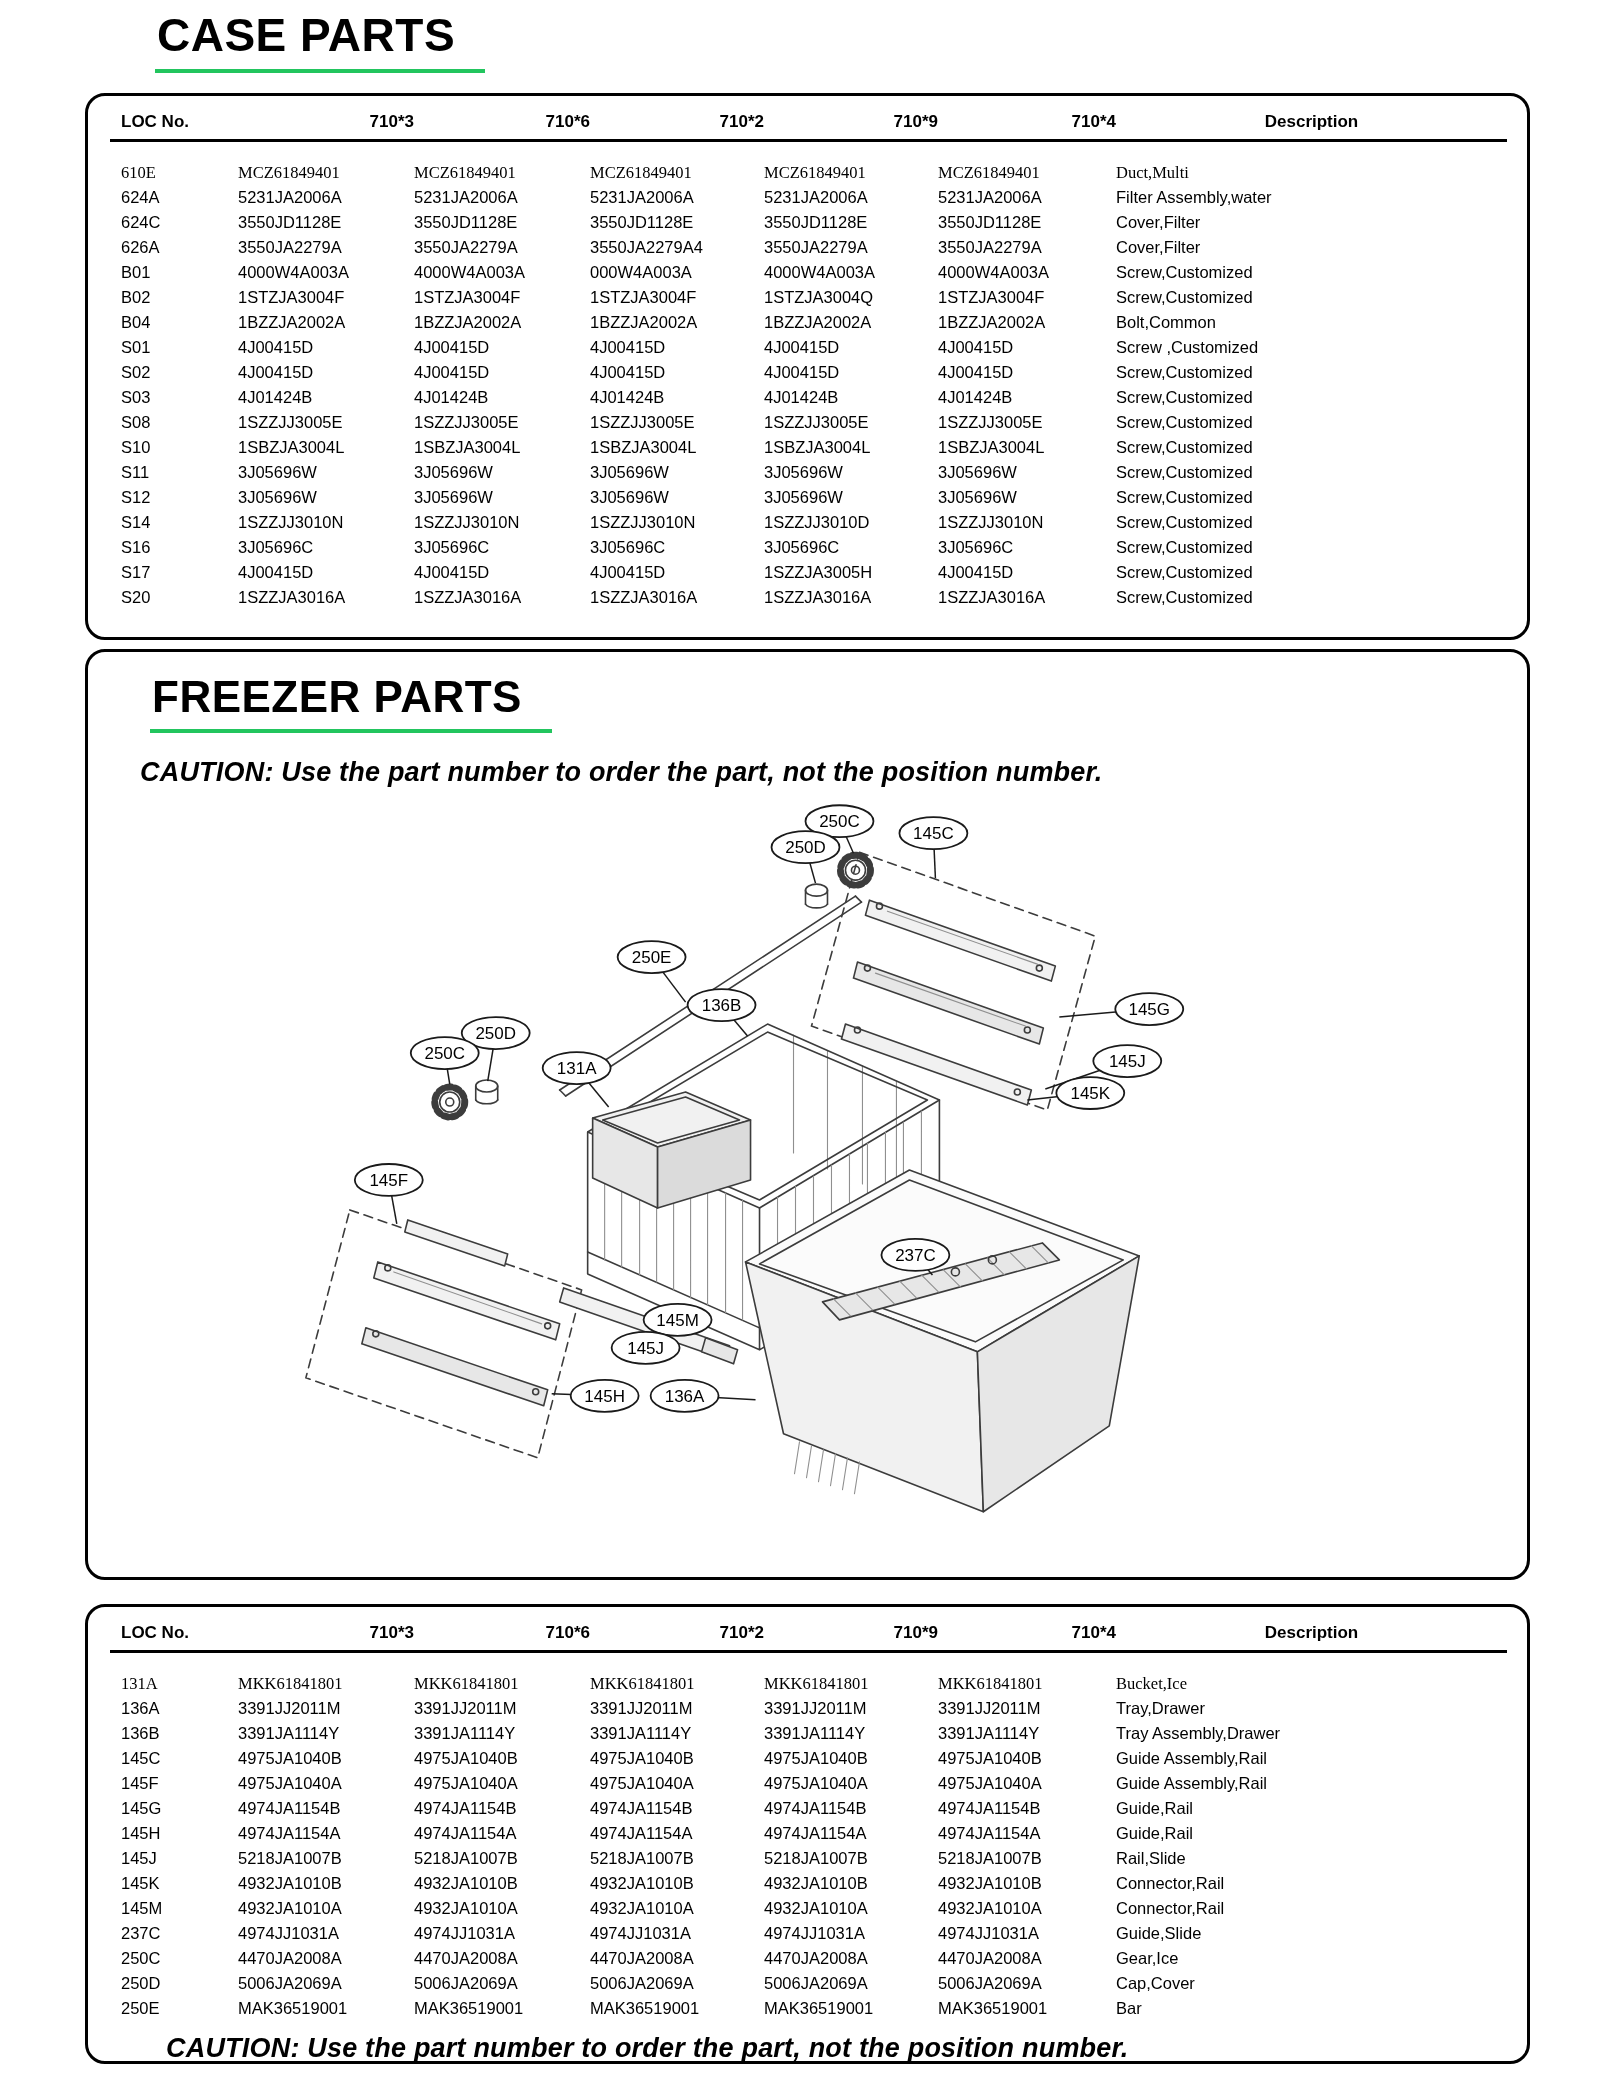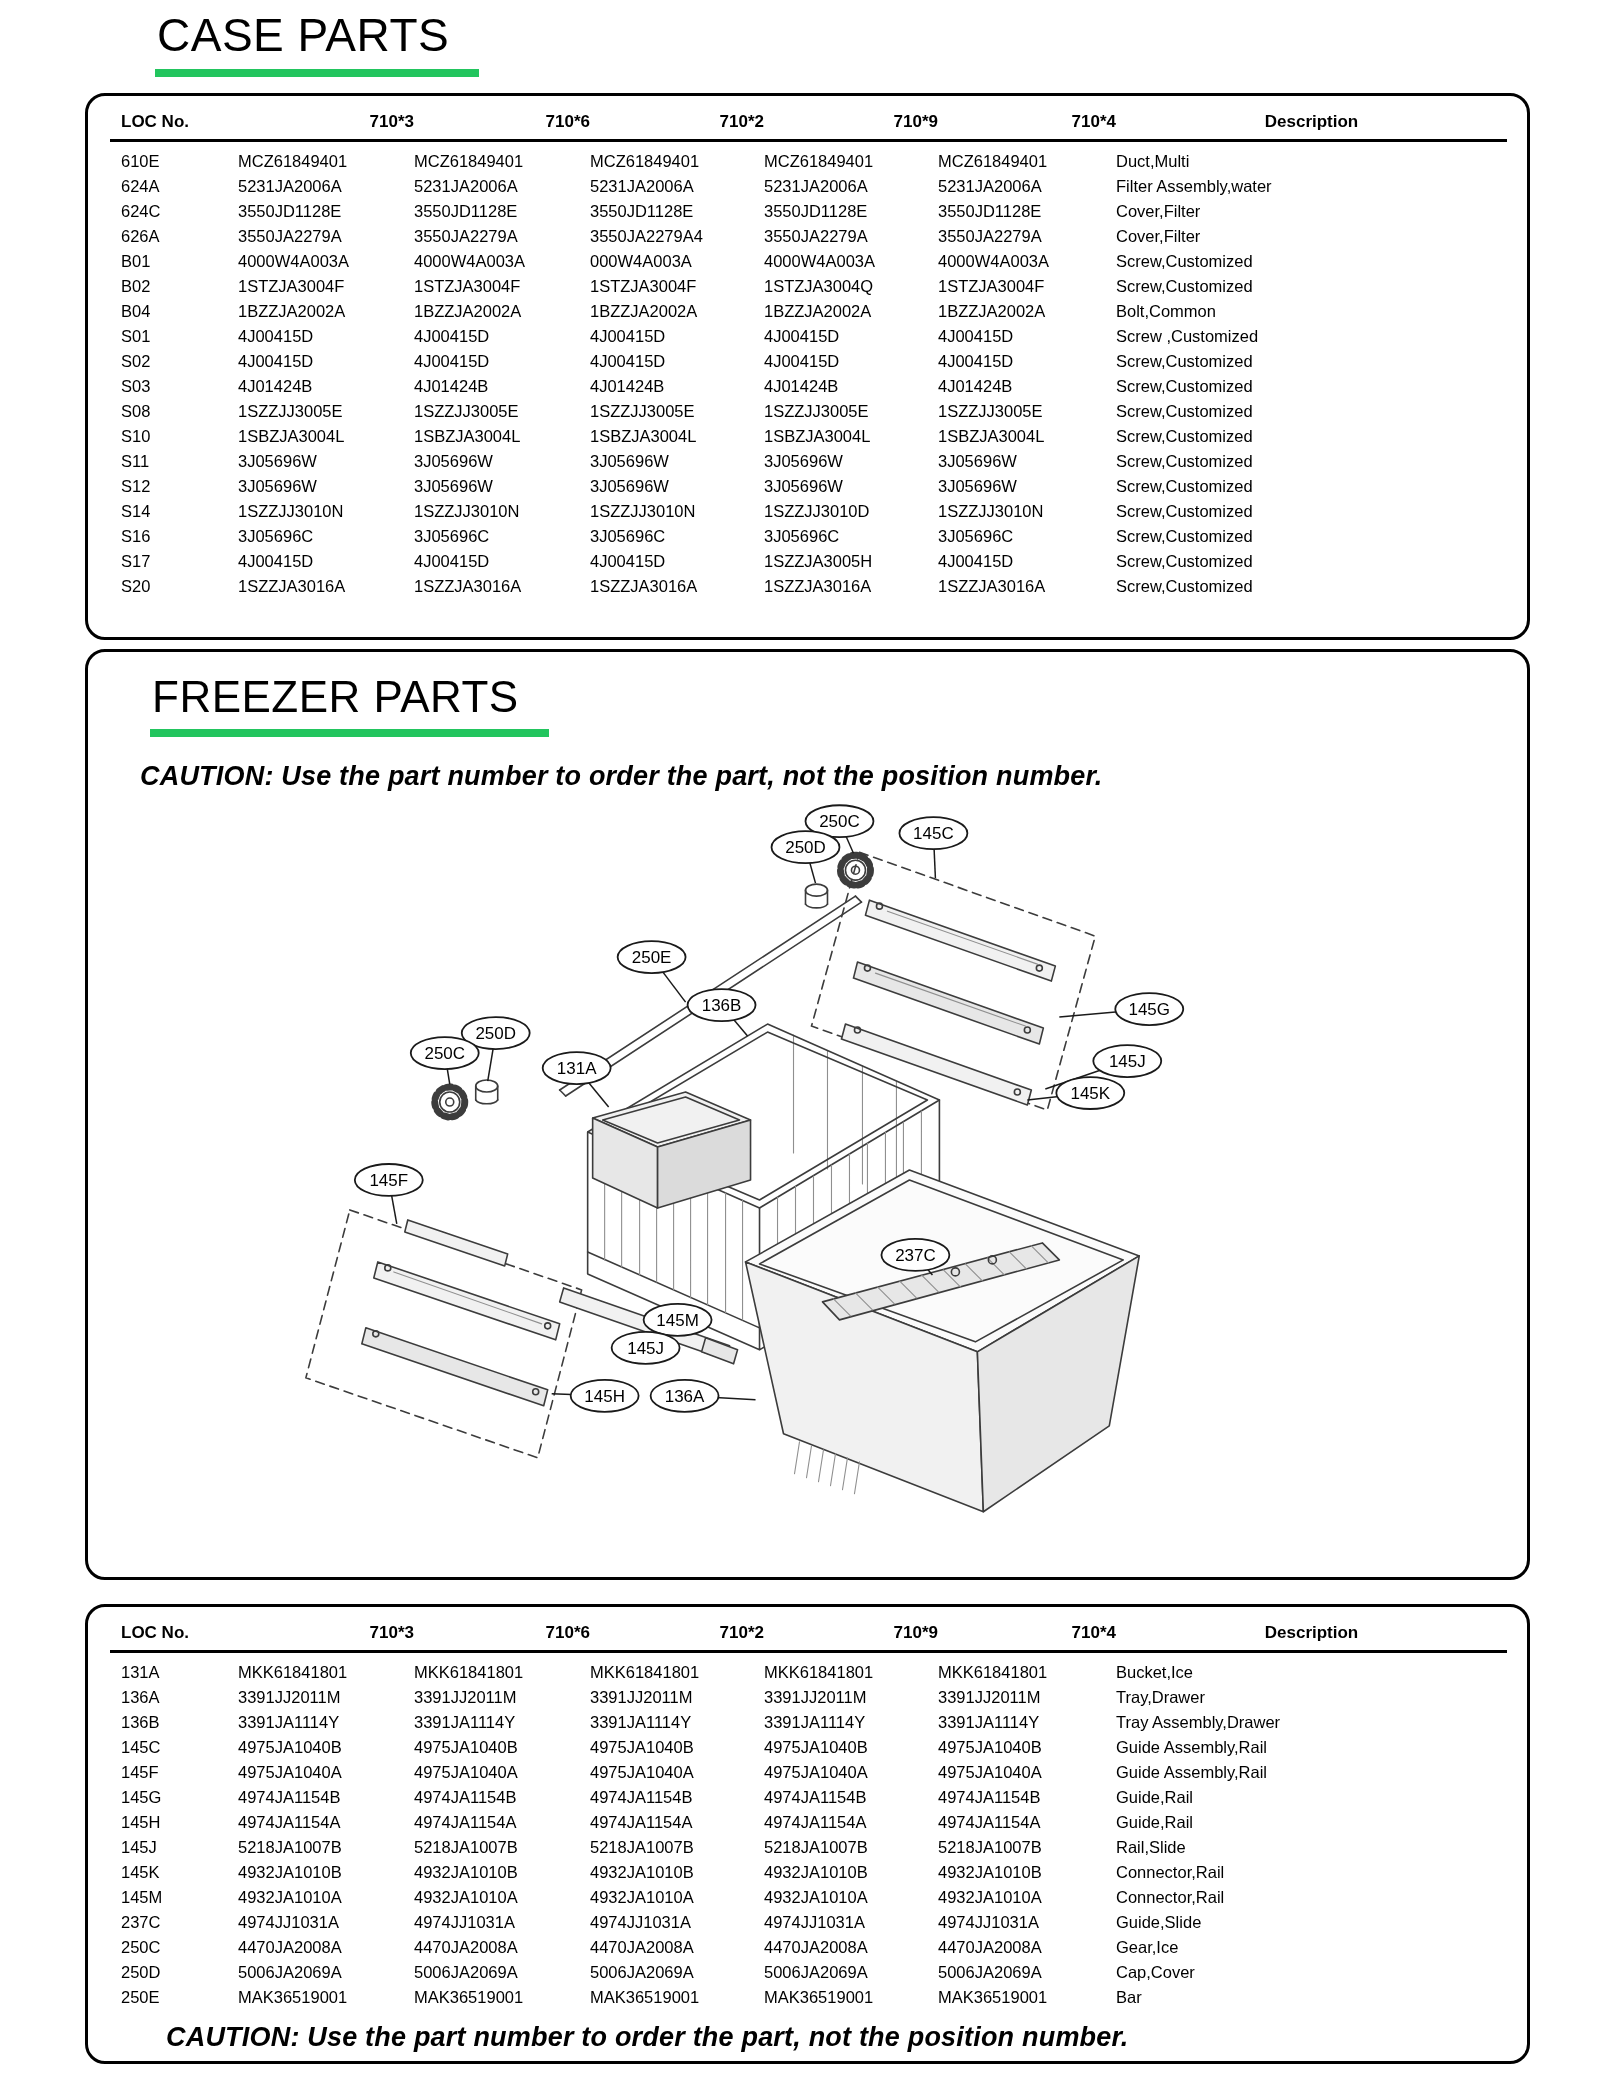--- a/index.html
+++ b/index.html
@@ -1,39 +1,39 @@
 <!DOCTYPE html>
 <html><head>
 <meta charset="utf-8">
 <style>
   html,body{margin:0;padding:0;background:#fff;}
   .page{position:relative;width:1600px;height:2085px;background:#ffffff;
         font-family:"Liberation Sans",sans-serif;color:#000;overflow:hidden;}
 
-  .section-title{display:inline-block;margin:0;font-size:46px;font-weight:normal;
-        letter-spacing:.5px;border-bottom:8px solid #22c55e;padding:0 30px 7px 2px;}
+  .section-title{display:inline-block;margin:0;font-size:46px;font-weight:bold;
+        letter-spacing:.5px;border-bottom:4px solid #22c55e;padding:0 30px 7px 2px;}
   #case-title{position:absolute;left:155px;top:8px;}
 
   .panel{position:absolute;border:3px solid #000;border-radius:20px;background:#fff;box-sizing:border-box;}
   #case-panel{left:85px;top:93px;width:1445px;height:547px;padding:14px 22px;}
   #freezer-panel{left:85px;top:649px;width:1445px;height:931px;}
   #freezer-table-panel{left:85px;top:1604px;width:1445px;height:460px;padding:14px 22px;}
 
   #freezer-panel .section-title{margin:20px 0 8px 62px;font-size:44px;}
   .caution{margin:16px 0 0 52px;font-size:27px;font-weight:bold;font-style:italic;letter-spacing:.2px;}
   .caution-bottom{margin:12px 0 0 56px;}
 
   table.parts-table{border-collapse:collapse;table-layout:fixed;width:1397px;}
   table.parts-table th{font-size:17px;font-weight:bold;text-align:right;
         padding:2px 0 7px 0;border-bottom:3px solid #000;white-space:nowrap;}
   table.parts-table th:first-child{text-align:left;padding-left:11px;}
   table.parts-table th:last-child{text-align:center;}
   table.parts-table td{font-size:16.5px;height:25px;padding:0;white-space:nowrap;overflow:hidden;}
   table.parts-table td:first-child{padding-left:11px;}
-  table.parts-table tbody tr:first-child td{padding-top:7px;}
+  table.parts-table tbody tr:first-child td{padding-top:18px;font-family:Liberation Serif, serif;}
 
   #diagram{position:absolute;left:0;top:48px;width:1439px;height:860px;}
   .sketch{stroke:#3c3c3c;stroke-width:1.6;fill:none;stroke-linejoin:round;stroke-linecap:round;}
   .fillW{fill:#fbfbfb;}.fillL{fill:#f1f1f1;}.fillM{fill:#e7e7e7;}.fillD{fill:#dbdbdb;}
   .dashed{stroke-dasharray:9 6;}
   .thin{stroke:#8f8f8f;stroke-width:1.1;}
   .gear-ring{stroke-width:7;stroke-dasharray:4.2 4.2;fill:none;}
   .callout-line{stroke:#1a1a1a;stroke-width:1.5;}
   .callout-bubble{fill:#fff;stroke:#1a1a1a;stroke-width:1.8;}
   .callout-text{font-family:"Liberation Sans",sans-serif;font-size:17px;fill:#000;text-anchor:middle;stroke:none;}

